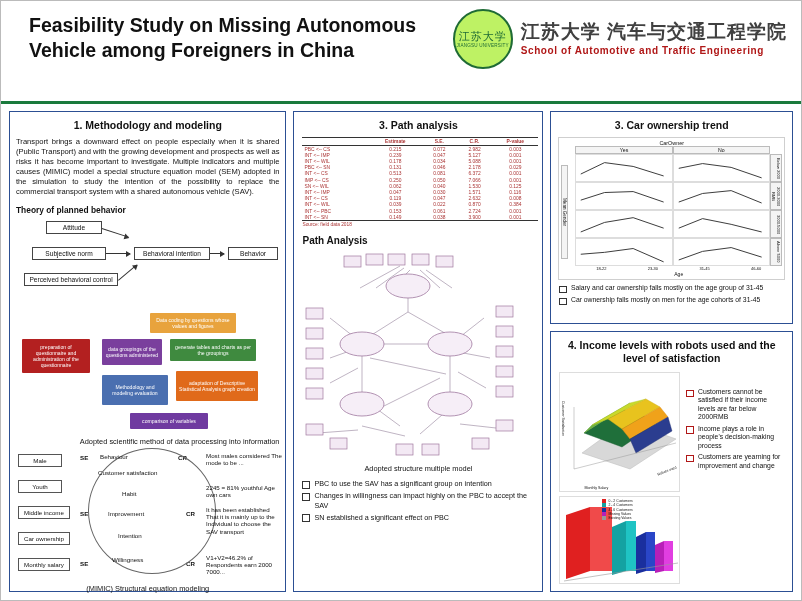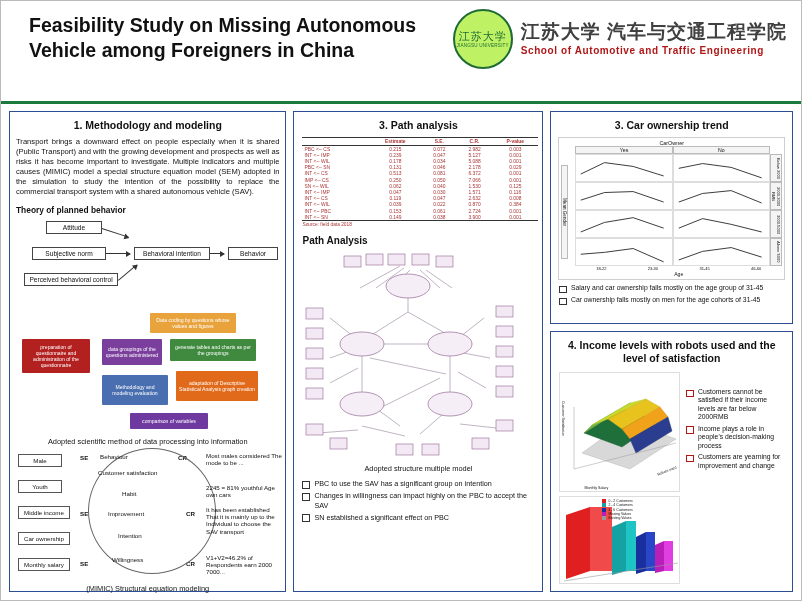--- a/index.html
+++ b/index.html
@@ -61,21 +61,21 @@
   }
   .arrow-h{position:absolute;height:1px;background:#333;}
   .arrow-h:after{content:"";position:absolute;right:-1px;top:-2.5px;border-left:5px solid #333;border-top:3px solid transparent;border-bottom:3px solid transparent;}
 
   .flow{position:relative;height:120px;margin:10px 2px 2px;}
   .fbox{
     position:absolute;color:#fff;font-size:5.1px;line-height:1.18;
     display:flex;align-items:center;justify-content:center;text-align:center;
     padding:2px 3px;box-sizing:border-box;border-radius:1px;
   }
-  .cap{text-align:center;font-size:7.4px;margin-top:4px;}
+  .cap{text-align:right;font-size:7.4px;margin-top:4px;}
 
   .mimic{position:relative;height:128px;margin-top:6px;}
   .mbox{
     position:absolute;border:1px solid #555;background:#fff;font-size:6.2px;
     display:flex;align-items:center;justify-content:center;text-align:center;
     padding:1px 2px;box-sizing:border-box;
   }
   .mlabel{position:absolute;font-size:6.2px;}
   .mlabel.b{font-weight:bold;}
   .ellipse{

